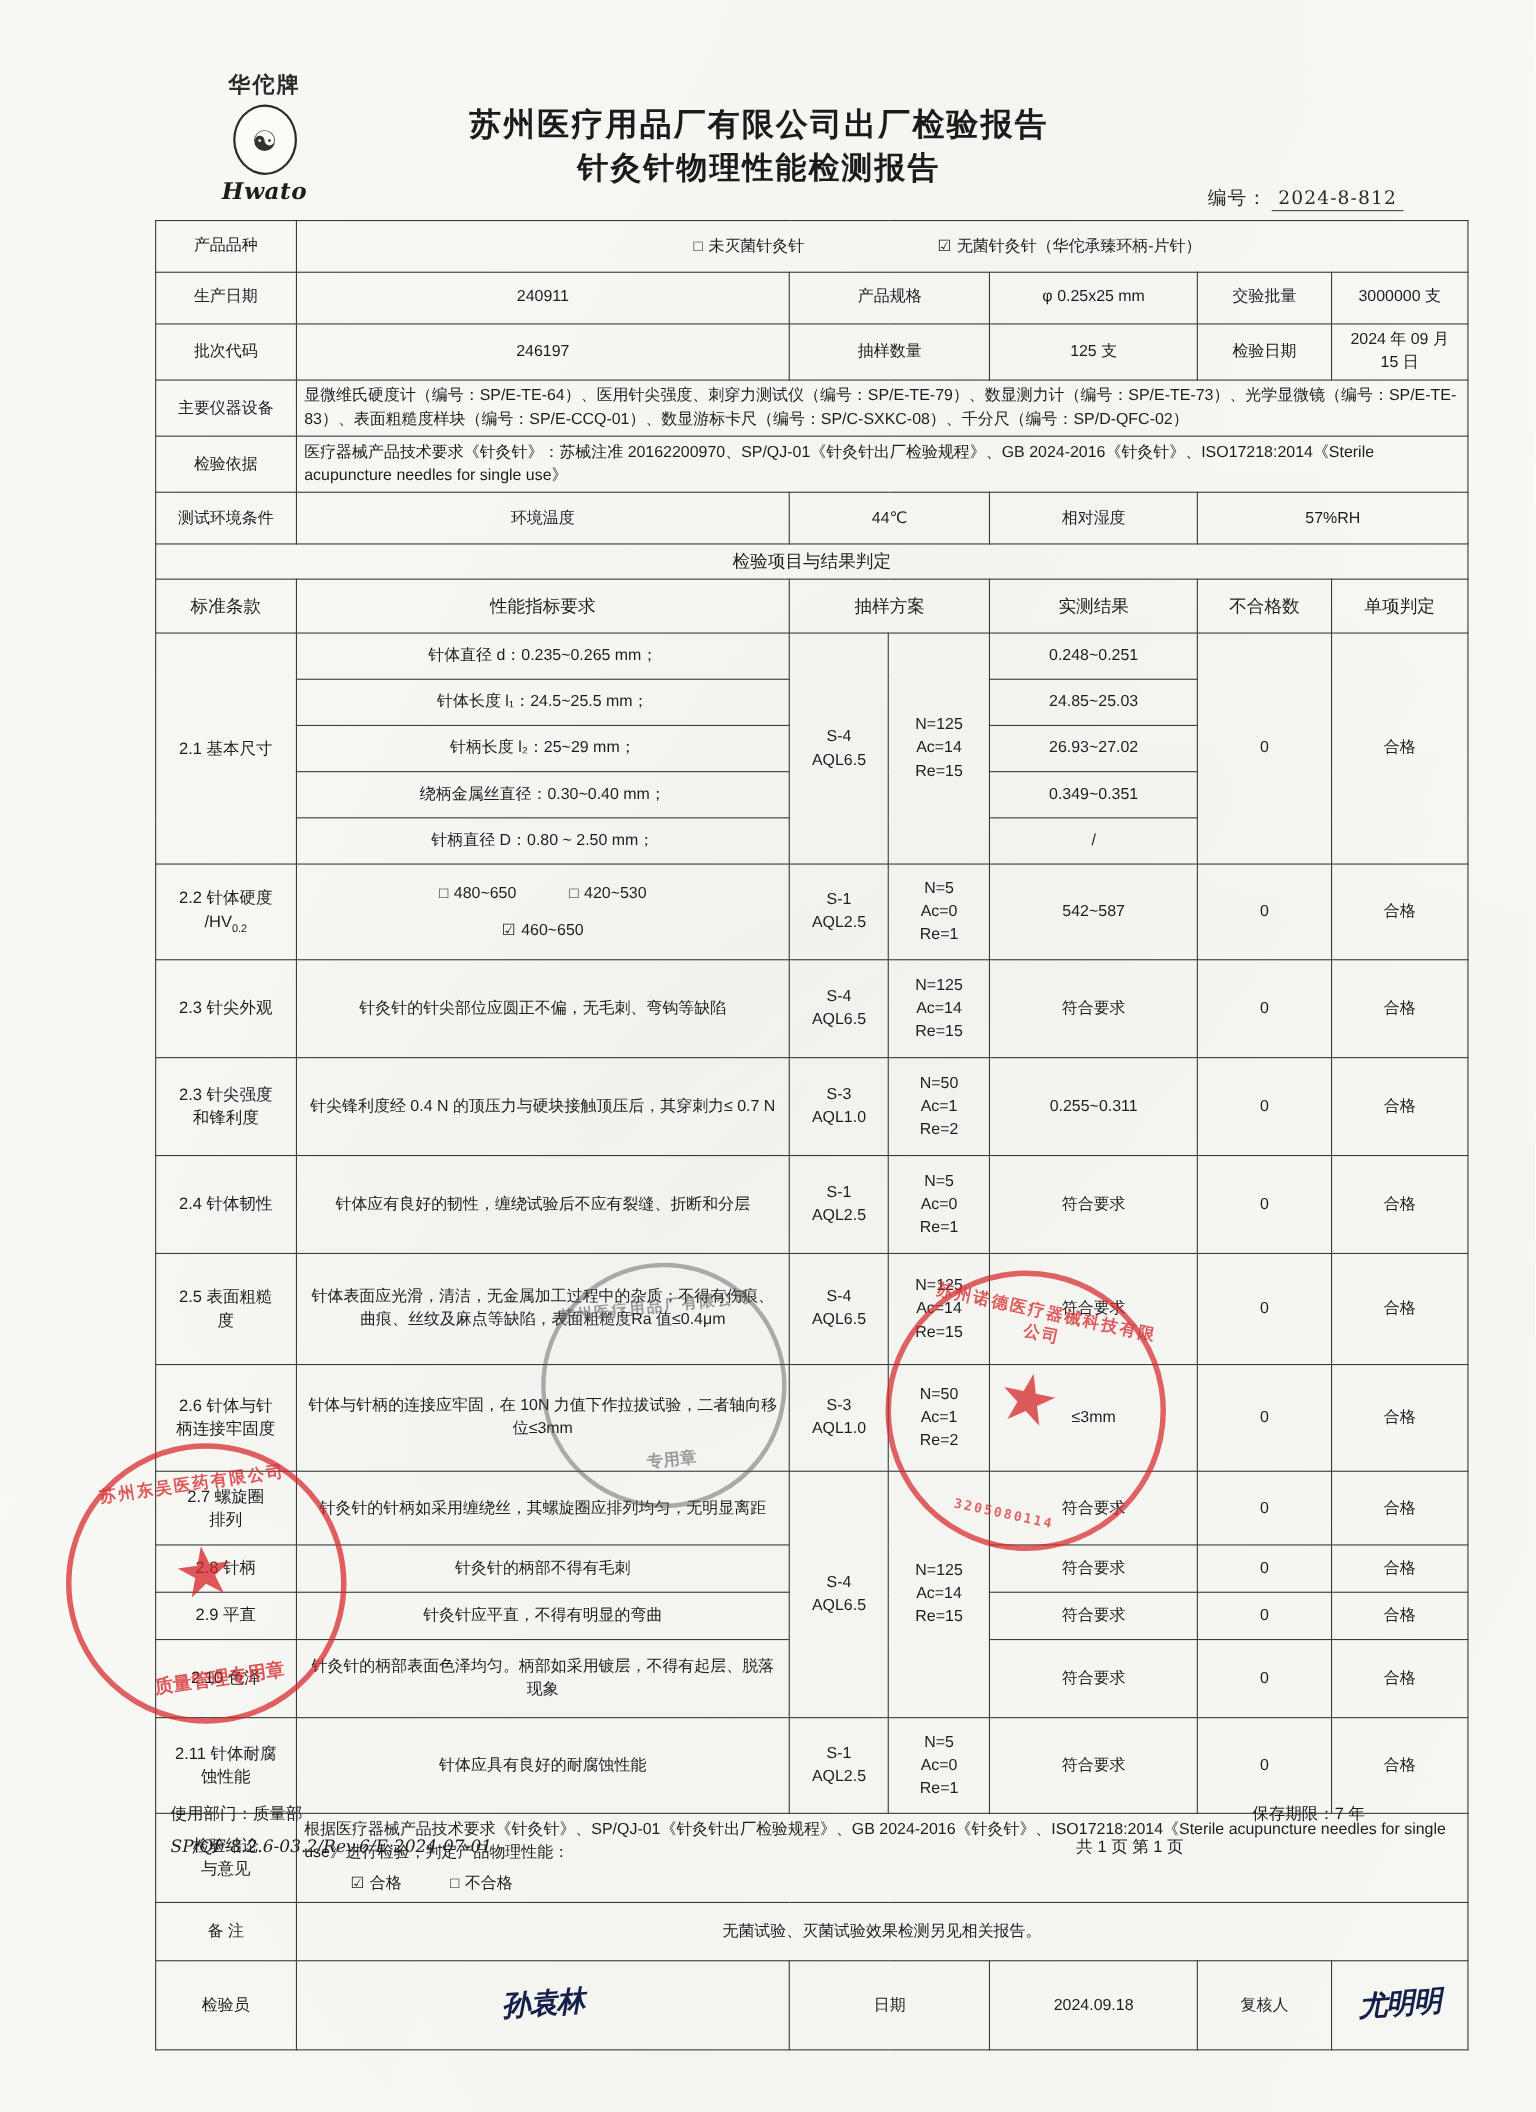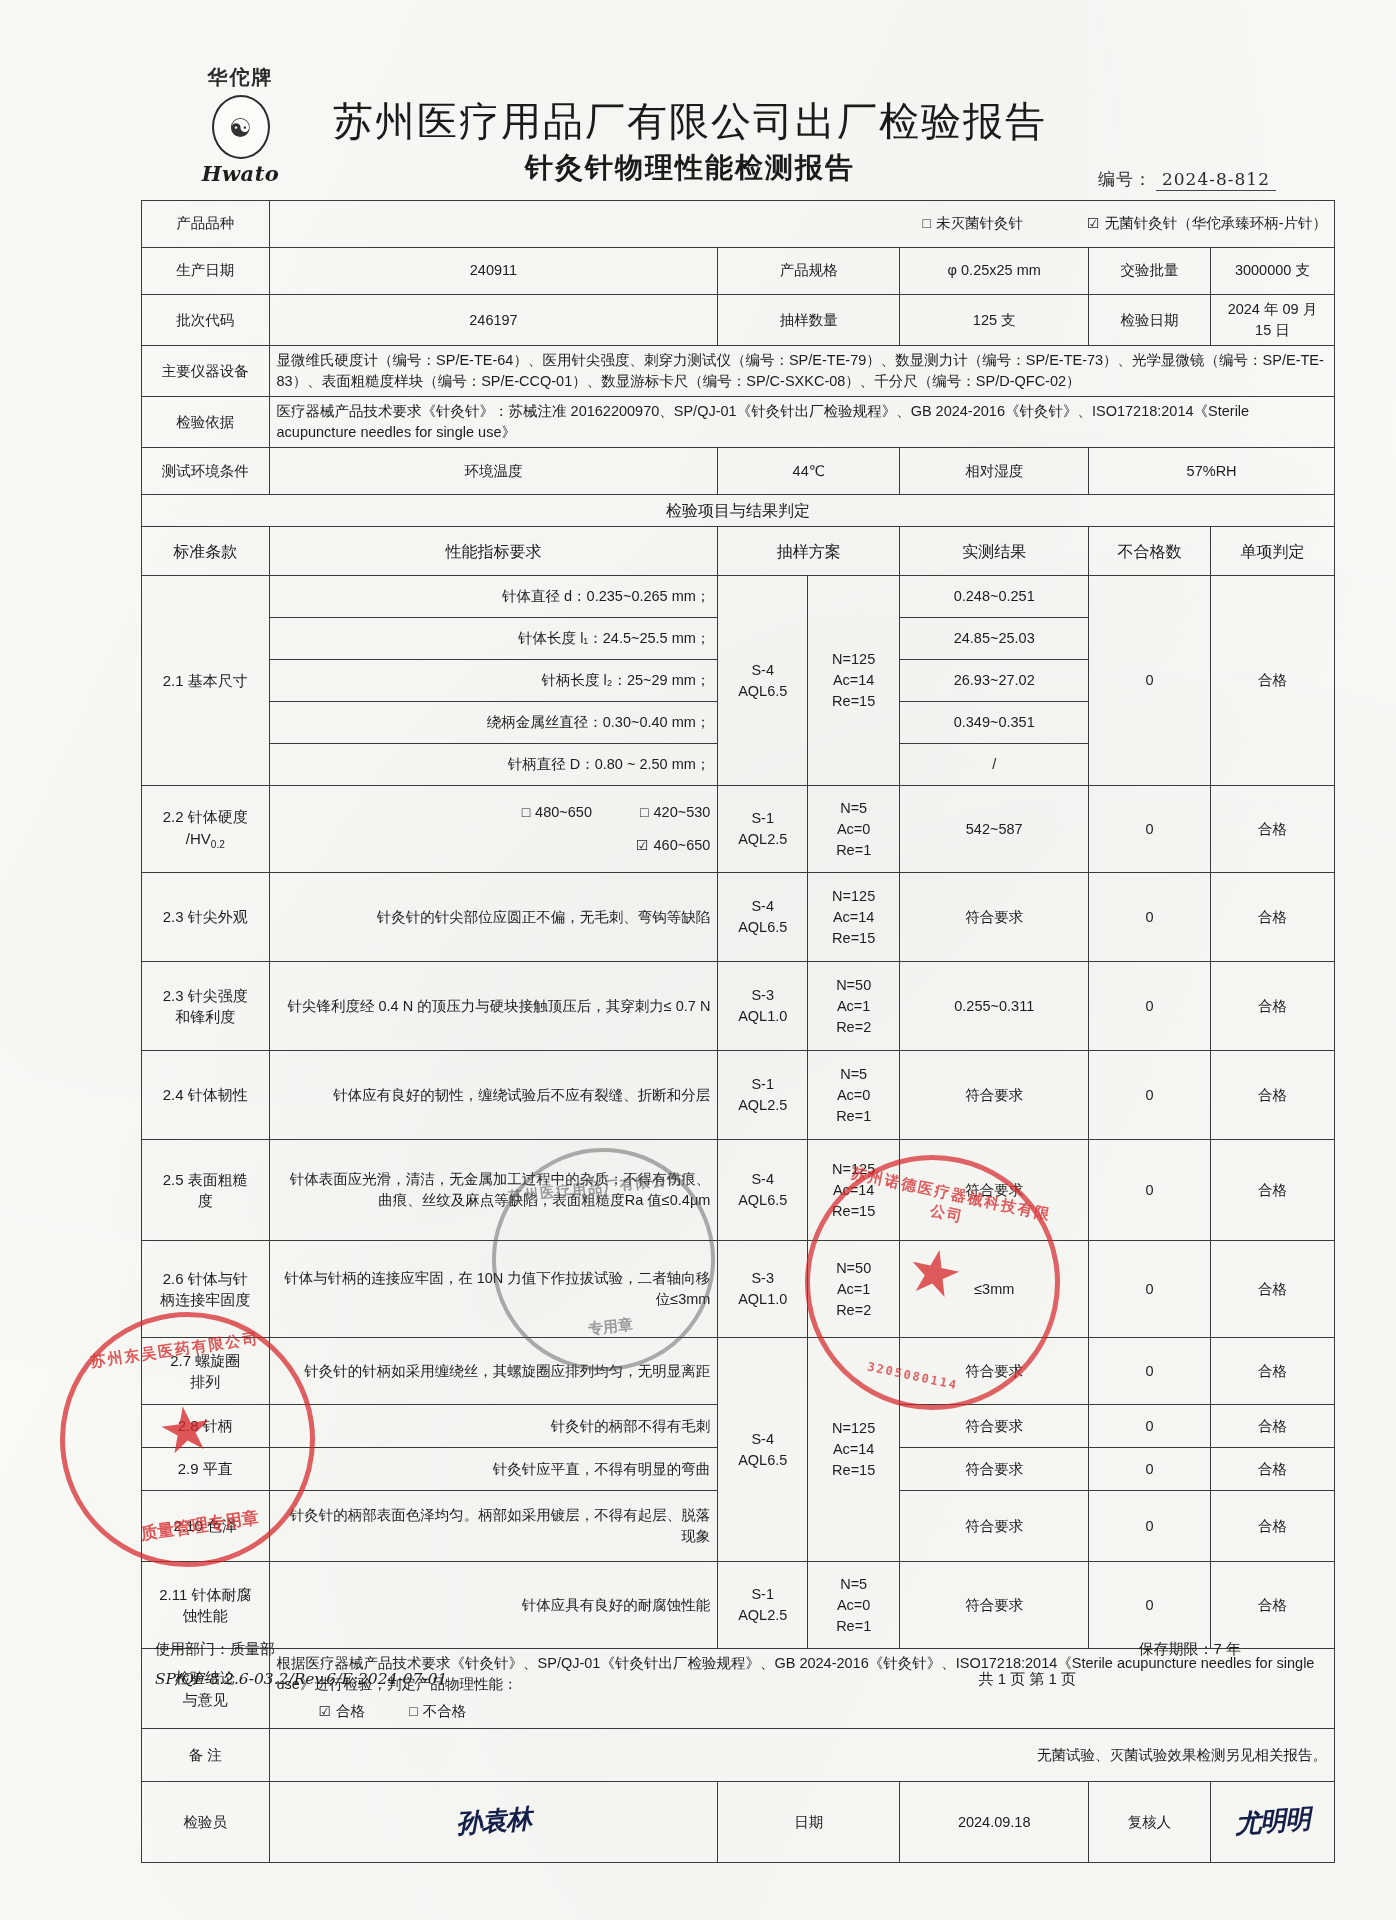--- a/index.html
+++ b/index.html
@@ -35,21 +35,21 @@
     margin:4px auto 2px auto;position:relative;overflow:hidden;
     background:#fbfbf8;
   }
   .logo-face{
     position:absolute;left:50%;top:52%;transform:translate(-50%,-50%);
     font-size:26px;line-height:1;color:#333;
   }
   .logo-word{font-family:"DejaVu Serif",serif;font-style:italic;font-weight:bold;
              font-size:21px;letter-spacing:.5px;color:#1d1d1d;margin-top:1px;}
   .titles{position:absolute;left:300px;top:36px;width:780px;text-align:center;}
-  .title1{font-size:40px;font-weight:normal;letter-spacing:2px;color:#1b1b1b;}
+  .title1{font-size:29px;font-weight:bold;letter-spacing:2px;color:#1b1b1b;}
   .title2{font-size:28px;font-weight:bold;letter-spacing:2px;color:#1b1b1b;}
   .docno{
     position:absolute;right:120px;top:168px;font-size:17px;color:#2a2a2a;
     letter-spacing:1px;
   }
   .docno .val{border-bottom:1px solid #444;padding:0 6px 1px 6px;margin-left:4px;
     font-family:"DejaVu Serif",serif;}
 
   
   table.doc{
@@ -57,21 +57,21 @@
     border-collapse:collapse;table-layout:fixed;
     font-size:14.5px;color:#1d1d1d;
   }
   table.doc td{
     border:1px solid #3a3a3a;
     padding:4px 7px;
     vertical-align:middle;
     line-height:1.45;
   }
   .c{text-align:center;}
-  .l{text-align:right;margin-top:48px;}
+  .l{text-align:center;margin-top:48px;}
   .pad-l{padding-left:12px;}
   .tall{height:38px;}
   .sec-title{text-align:center;font-size:16px;padding:7px 0;}
   .hdr{text-align:center;font-size:16px;}
   .sub{font-size:10px;vertical-align:sub;}
   .chk{font-size:14px;margin-right:5px;}
   .idx{text-align:center;font-size:15px;line-height:1.5;}
   .multi{line-height:1.7;font-size:14.5px;}
   .instr{line-height:1.85;font-size:14.5px;text-align:left;}
   .concl{line-height:1.85;font-size:14.5px;text-align:left;}

